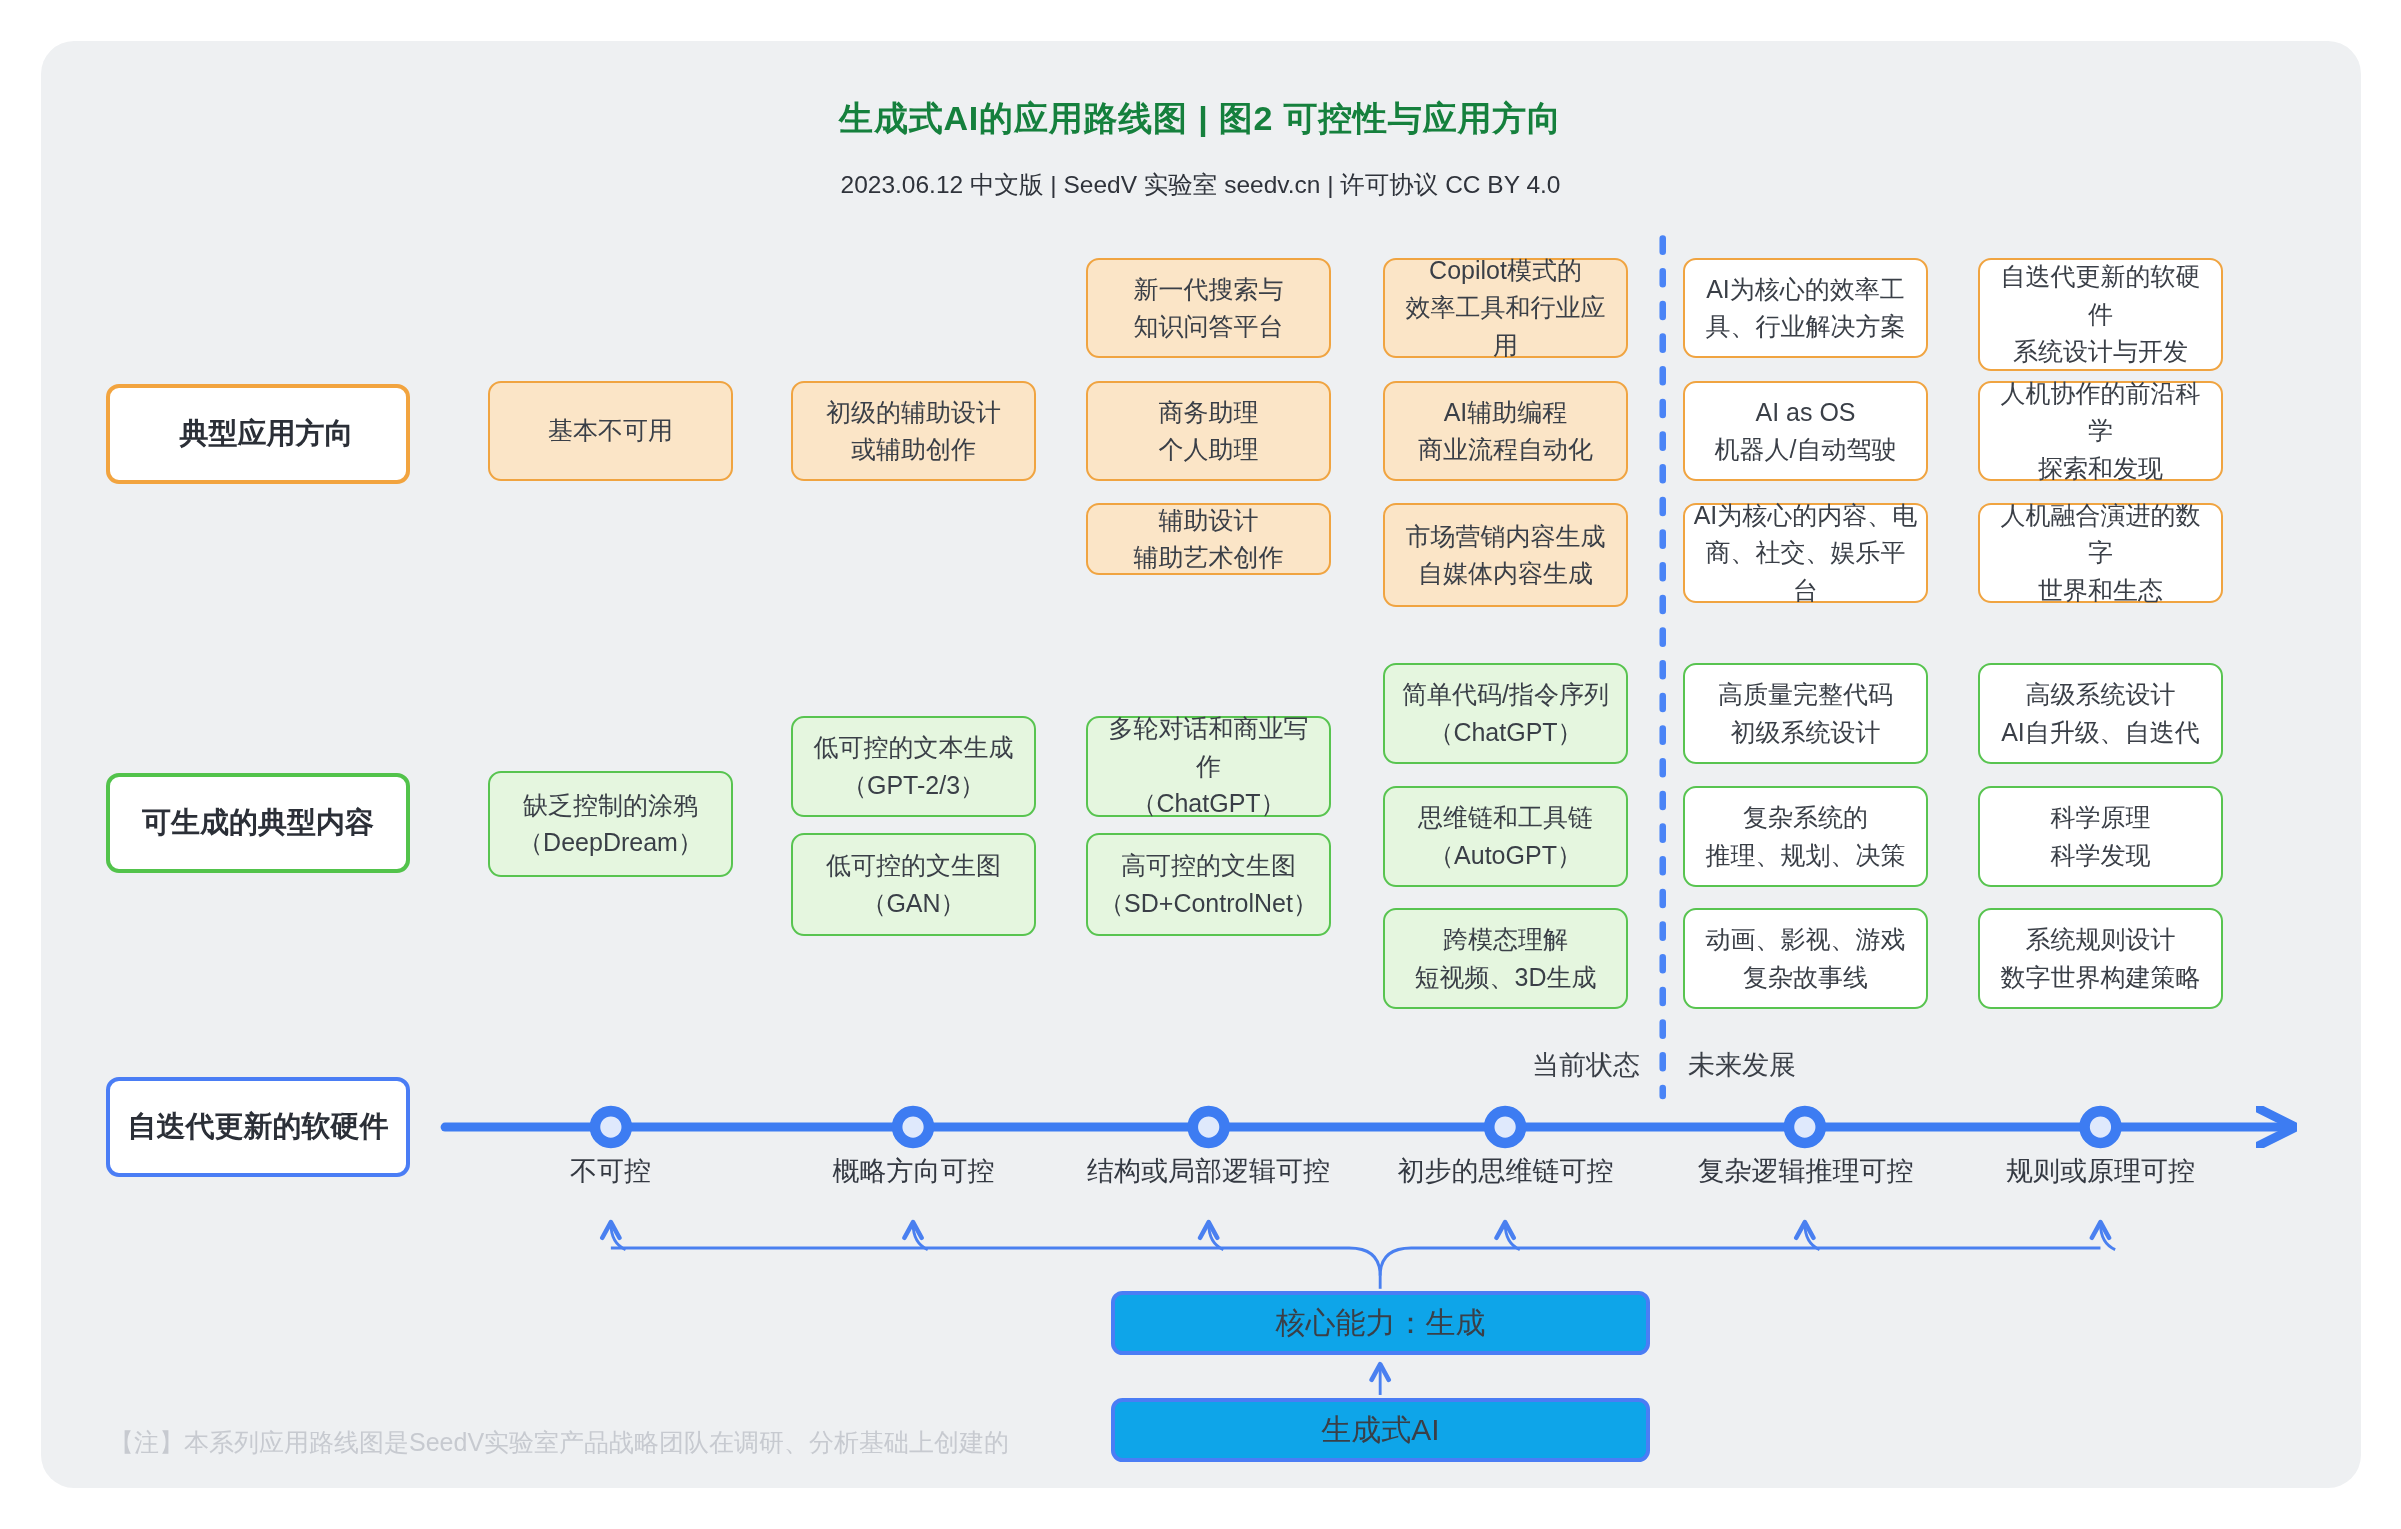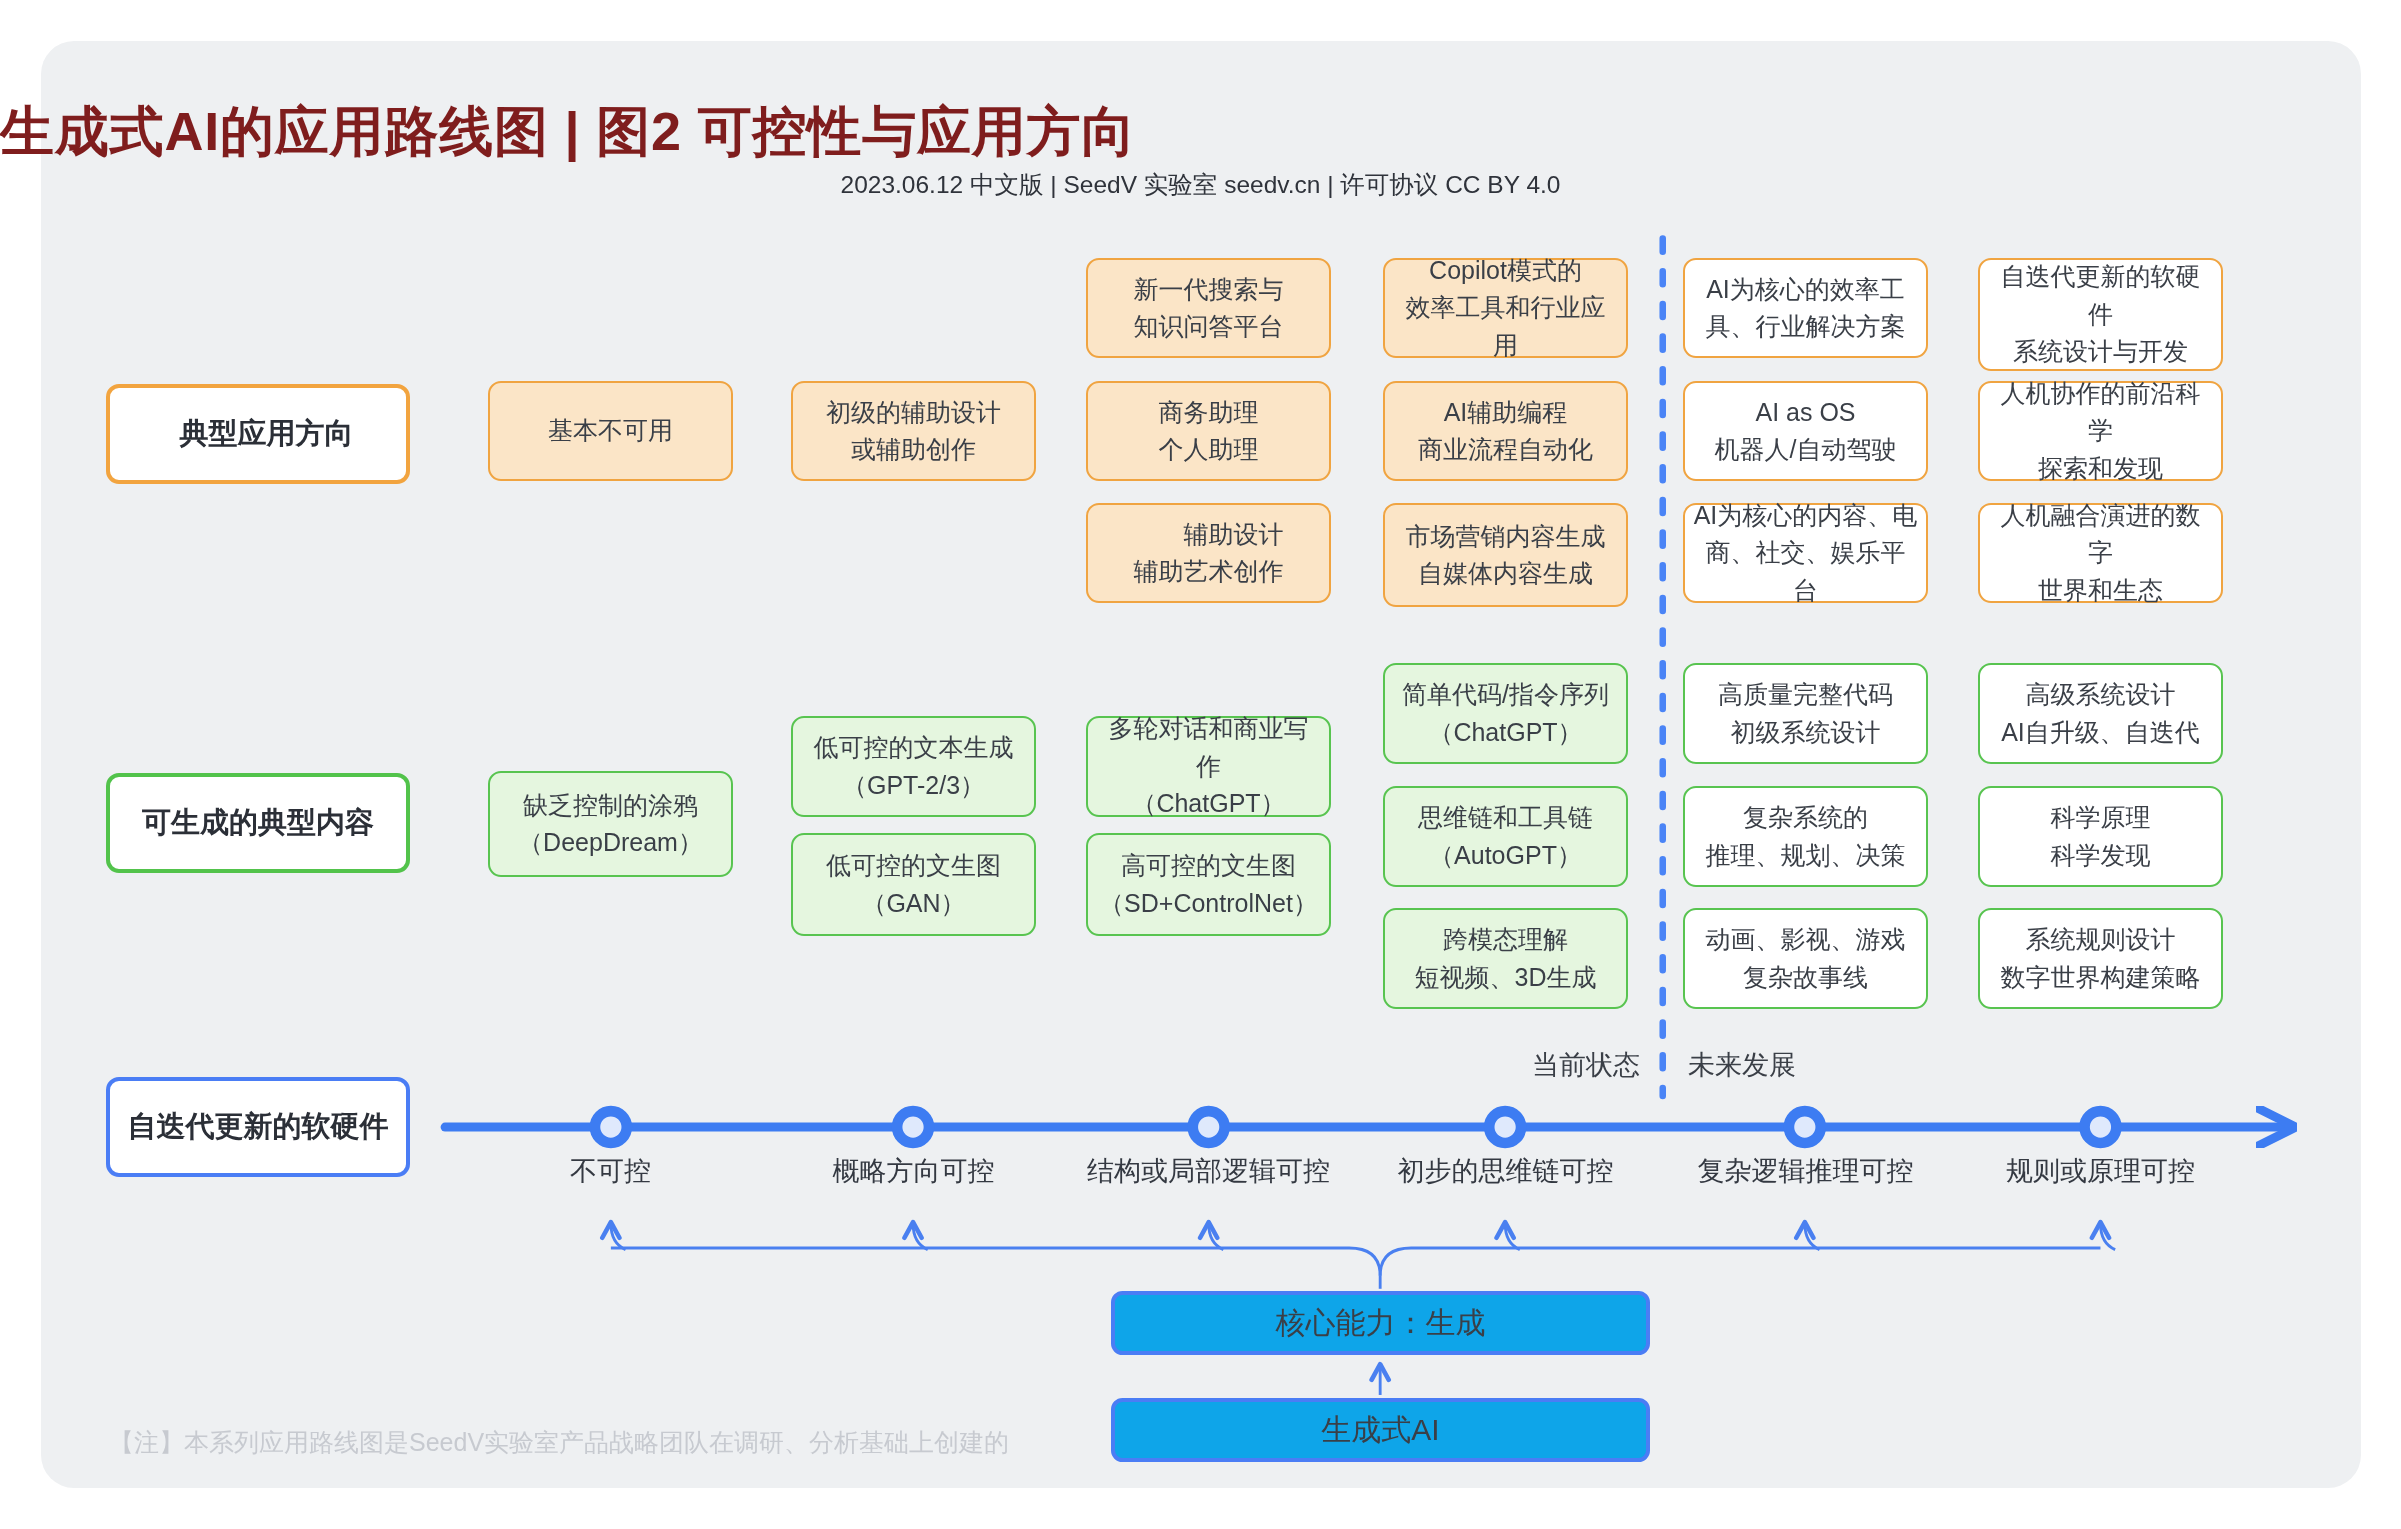--- a/index.html
+++ b/index.html
@@ -6,22 +6,22 @@
   body{
     width:2401px;height:1529px;position:relative;background:#ffffff;
     font-family:"Liberation Sans","DejaVu Sans",sans-serif;
     color:#3a3f47;overflow:hidden;
   }
   .panel{
     position:absolute;left:41px;top:41px;width:2320px;height:1447px;
     background:#eef0f2;border-radius:33px;
   }
   .title{
-    position:absolute;left:0;top:96px;width:2401px;
-    font-size:54px;font-weight:700;color:#7f1d1d;letter-spacing:0.8px;
+    position:absolute;left:0;top:96px;width:2401px;text-align:center;
+    font-size:34px;font-weight:700;color:#15803d;letter-spacing:0.8px;
   }
   .subtitle{
     position:absolute;left:0;top:168px;width:2401px;text-align:center;
     font-size:24.5px;color:#2f333b;
   }
   .box{
     position:absolute;box-sizing:border-box;border-radius:13px;
     display:flex;align-items:center;justify-content:center;text-align:center;
     font-size:25px;line-height:1.5;white-space:pre-line;padding:4.9px 8.2px;
   }
@@ -68,21 +68,21 @@
 <div class="header hdr-blue" style="top:1077px;">自迭代更新的软硬件</div>
 
 <div class="box w300 orange-fill" style="left:488px;top:381px;height:100px;">基本不可用</div>
 <div class="box w300 orange-fill" style="left:791px;top:381px;height:100px;">初级的辅助设计
 或辅助创作</div>
 
 <div class="box w300 orange-fill" style="left:1086px;top:258px;height:100px;">新一代搜索与
 知识问答平台</div>
 <div class="box w300 orange-fill" style="left:1086px;top:381px;height:100px;text-align:right;">商务助理
 个人助理</div>
-<div class="box w300 orange-fill" style="left:1086px;top:503px;height:100px;text-align:right;">辅助设计
+<div class="box w300 orange-fill" style="left:1086px;top:503px;height:72px;">辅助设计
 辅助艺术创作</div>
 
 <div class="box w300 orange-fill" style="left:1383px;top:258px;height:100px;">Copilot模式的
 效率工具和行业应用</div>
 <div class="box w300 orange-fill" style="left:1383px;top:381px;height:100px;">AI辅助编程
 商业流程自动化</div>
 <div class="box w300 orange-fill" style="left:1383px;top:503px;height:104px;">市场营销内容生成
 自媒体内容生成</div>
 
 <div class="box w300 orange-line" style="left:1683px;top:258px;height:100px;">AI为核心的效率工

